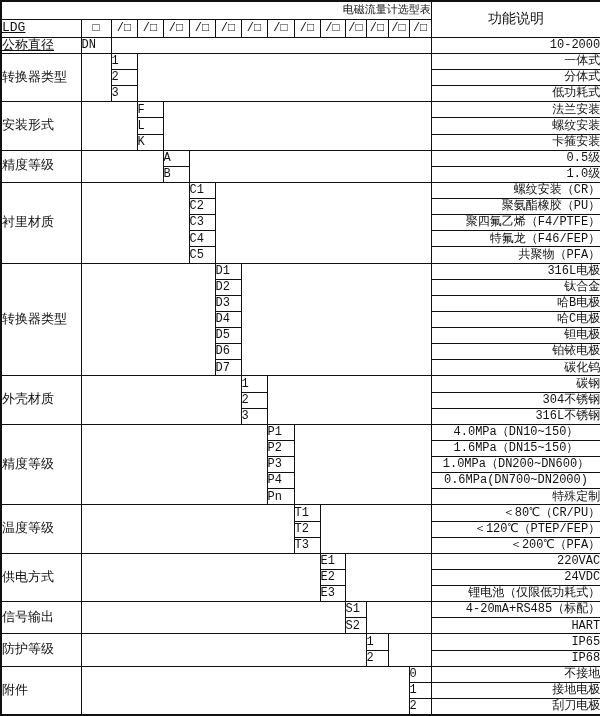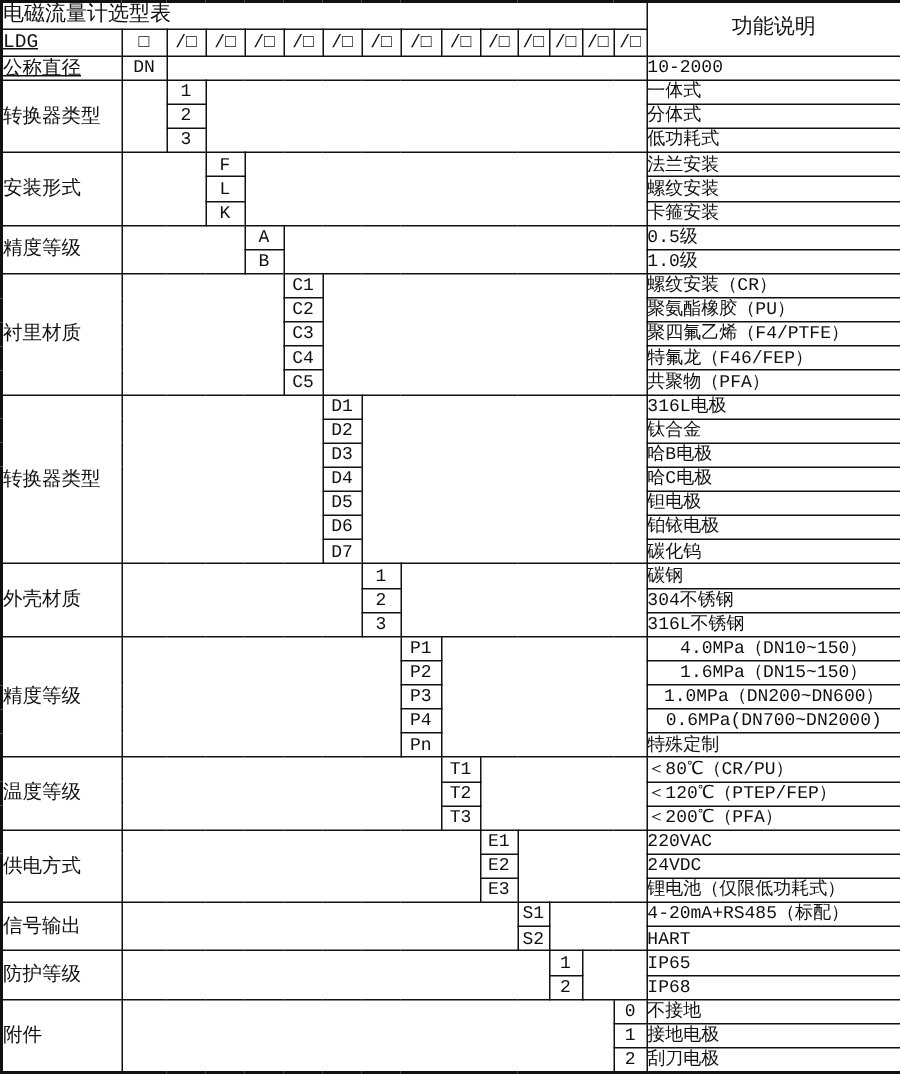--- a/index.html
+++ b/index.html
@@ -12,27 +12,27 @@
     color:#111111; background:#ffffff;
   }
   #selection-table td {
     border:1px solid #111111;
     padding:0; overflow:hidden; white-space:nowrap;
     vertical-align:middle; line-height:1.05;
   }
   tr { height:16px; }
   tr.title-row, tr.model-row { height:18px; }
   tr.group-start td { border-top:2px solid #111111; }
-  .title-cell   { font-size:14px; text-align:left;margin-left:20px; }
+  .title-cell   { font-size:11px; text-align:right;margin-left:20px; }
   .fn-header    { font-size:14px; text-align:center; }
   .label-cell   { font-size:13px; text-align:left; }
   .label-cell.left { text-align:left; padding-left:5px;text-decoration:underline; }
-  .code-cell    { font-size:12px; text-align:center; }
+  .code-cell    { font-size:12px; text-align:left; }
   .box-cell     { font-size:12px; text-align:center; }
-  .fn-cell      { font-size:12px; text-align:left; }
+  .fn-cell      { font-size:12px; text-align:right; }
   .fn-cell.left { text-align:center; padding-left:4px; }
   .empty-cell   { background:#ffffff; }
 </style>
 </head>
 <body>
 
 <table id="selection-table">
   <colgroup id="cols">
       <col style="width: 80px;">
       <col style="width: 30px;">

